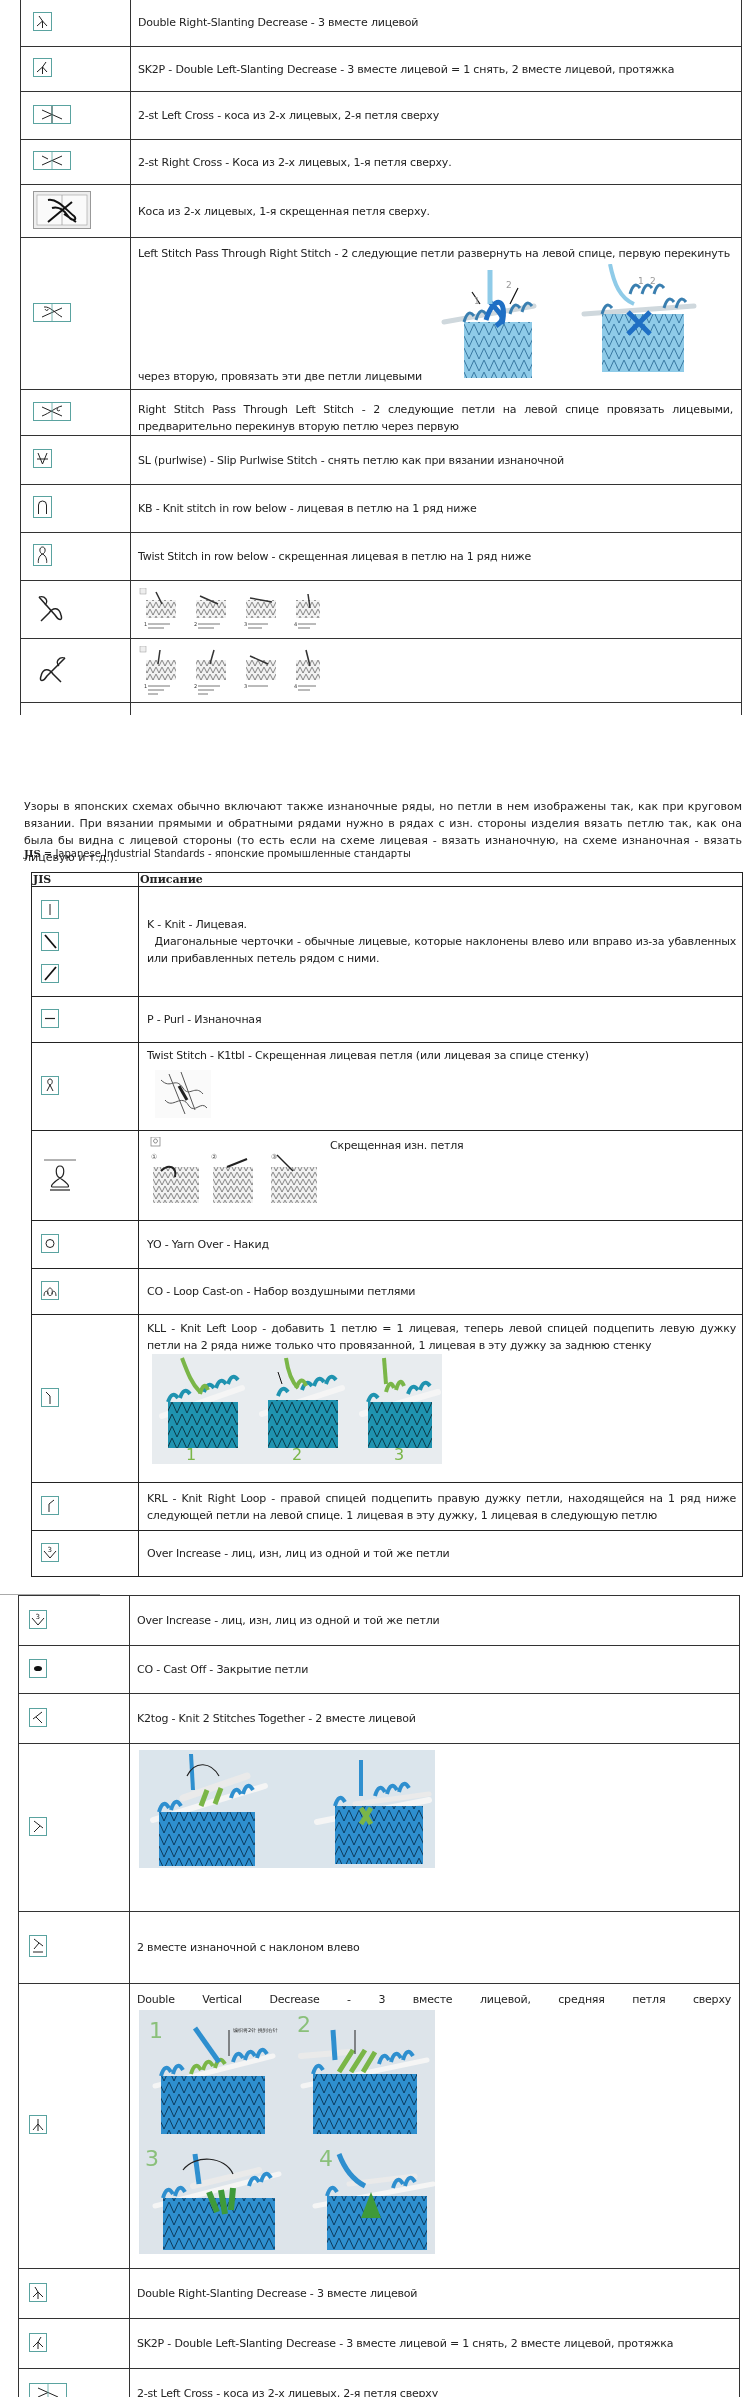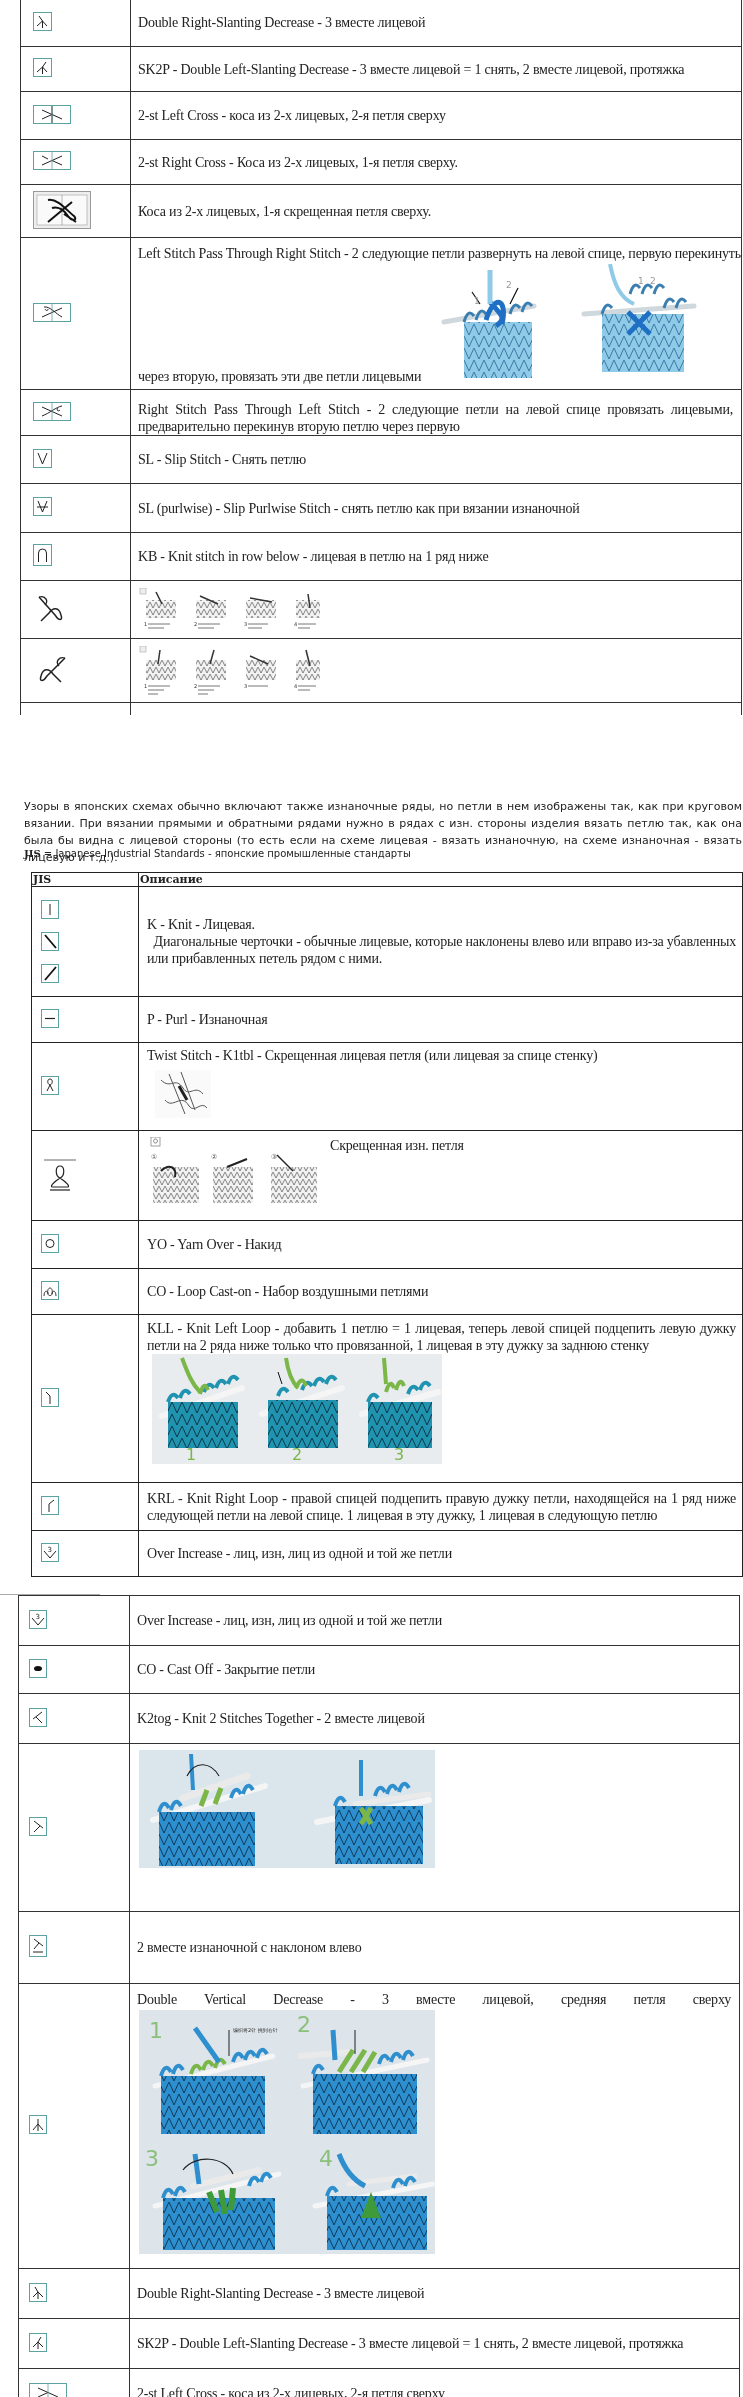--- a/index.html
+++ b/index.html
@@ -19,21 +19,21 @@
   #block3 td { border: 1.5px solid #333; }
   #block3 td.sym { width: 111px; padding-left: 10px; }
   #block3 td.desc { padding: 0 8px 0 7px; }
   
   #jis { left: 31px; top: 872px; width: 712px; }
   #jis td, #jis th { border: 1.2px solid #222; }
   #jis th { text-align: left; font-weight: bold; font-family: "DejaVu Serif", serif; font-size: 11px;
             height: 14px; padding: 0 1px; }
   #jis td.sym { width: 107px; padding-left: 9px; }
   #jis td.desc { padding: 0 6px 0 8px; }
-  .desc-text { font-size: 14px; line-height: 17px; letter-spacing: -0.2px; font-family: Liberation Serif, serif; }
+  .desc-text { font-size: 11px; line-height: 17px; letter-spacing: -0.2px; }
   .justify { text-align: justify; text-align-last: justify; }
   .icon-box { display: inline-block; border: 1.5px solid #5aa3a0; background: #fff; line-height: 0; }
   .icon-box svg { display: block; }
   .para { position: absolute; left: 24px; width: 718px; font-size: 11px; line-height: 17px; color: #222; text-align: justify; }
   .para-last { text-align-last: left; }
   .jis-note { position: absolute; left: 24px; top: 848px; font-size: 10px; color: #222; }
   .jis-note b { font-family: "DejaVu Serif", serif; }
   .illus { display: block; }
 </style>
 </head>
@@ -159,49 +159,49 @@
         <svg width="36" height="17" viewBox="0 0 36 17">
               <path d="M8,4 L28,13 M8,13 C16,10 22,4 28,3 M24,5 C22,7 24,9 26,7" stroke="#222" stroke-width="1" fill="none"></path>
               <path d="M18,0 L18,17" stroke="#5aa3a0" stroke-width="0.8"></path>
             </svg>
       </span>
     </td>
     <td class="desc">
           <div class="desc-text" style="text-align:justify;margin-top:10px;">Right Stitch Pass Through Left Stitch - 2 следующие петли на левой спице провязать лицевыми, предварительно перекинув вторую петлю через первую</div>
         </td>
   </tr>
-  <tr style="height:48px">
-    <td class="sym">
-      <span class="icon-box">
-        <svg width="17" height="17" viewBox="0 0 17 17">
-              <path d="M4,3 L8.5,14 L13,3" stroke="#222" stroke-width="1" fill="none"></path>
-            </svg>
-      </span>
-    </td>
-    <td class="desc"><span class="desc-text">SL - Slip Stitch - Снять петлю</span></td>
-  </tr>
   <tr style="height:49px">
     <td class="sym">
       <span class="icon-box">
         <svg width="17" height="17" viewBox="0 0 17 17">
               <path d="M4,3 L8.5,14 L13,3 M3,9 L14,9" stroke="#222" stroke-width="1" fill="none"></path>
             </svg>
       </span>
     </td>
     <td class="desc"><span class="desc-text">SL (purlwise) - Slip Purlwise Stitch - снять петлю как при вязании изнаночной</span></td>
   </tr>
   <tr style="height:48px">
     <td class="sym">
       <span class="icon-box">
         <svg width="17" height="20" viewBox="0 0 17 20">
               <path d="M4.5,17 L4.5,8 A4,4 0 0 1 12.5,8 L12.5,17" stroke="#222" stroke-width="1" fill="none"></path>
             </svg>
       </span>
     </td>
     <td class="desc"><span class="desc-text">KB - Knit stitch in row below - лицевая в петлю на 1 ряд ниже</span></td>
+  </tr>
+  <tr style="height:48px">
+    <td class="sym">
+      <span class="icon-box">
+        <svg width="17" height="20" viewBox="0 0 17 20">
+              <path d="M8.5,2 C5,2 5,8 8.5,9 C12,8 12,2 8.5,2 M8.5,9 C4,11 4,17 4.5,18 M8.5,9 C13,11 13,17 12.5,18" stroke="#222" stroke-width="1" fill="none"></path>
+            </svg>
+      </span>
+    </td>
+    <td class="desc"><span class="desc-text">Twist Stitch in row below - скрещенная лицевая в петлю на 1 ряд ниже</span></td>
   </tr>
   <tr style="height:58px">
     <td class="sym">
       <span style="display:inline-block;margin-left:2px;">
         <svg width="34" height="34" viewBox="0 0 34 34">
               <path d="M4,6 L20,24 C24,30 28,30 26,24 C24,16 18,16 14,22 L6,30" stroke="#222" stroke-width="1.5" fill="none"></path>
               <path d="M4,6 C10,4 14,10 10,14" stroke="#222" stroke-width="1.3" fill="none"></path>
             </svg>
       </span>
     </td>

